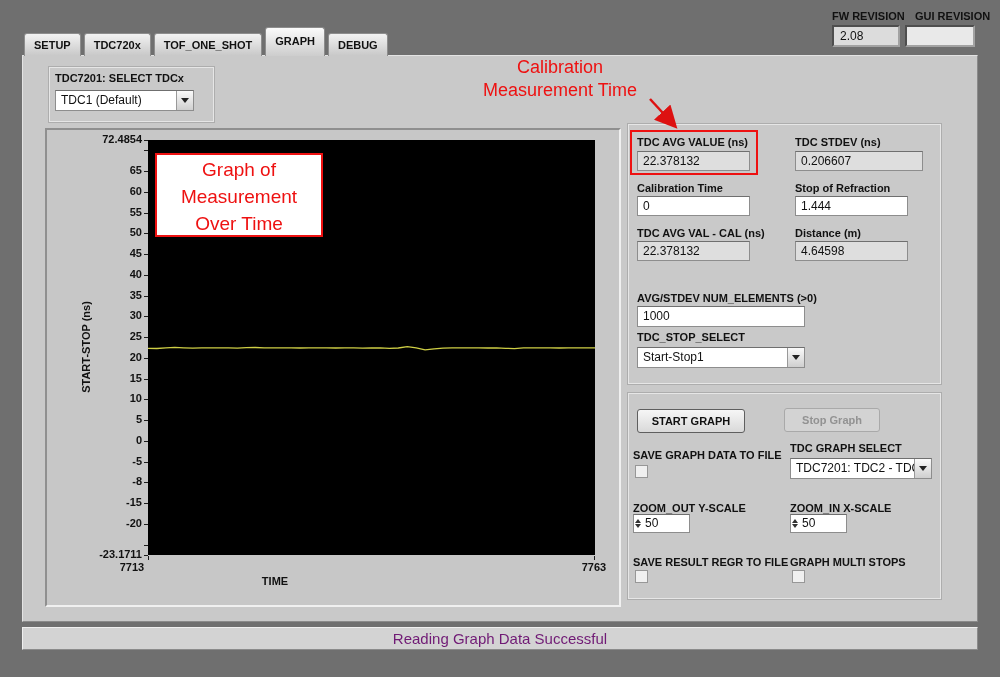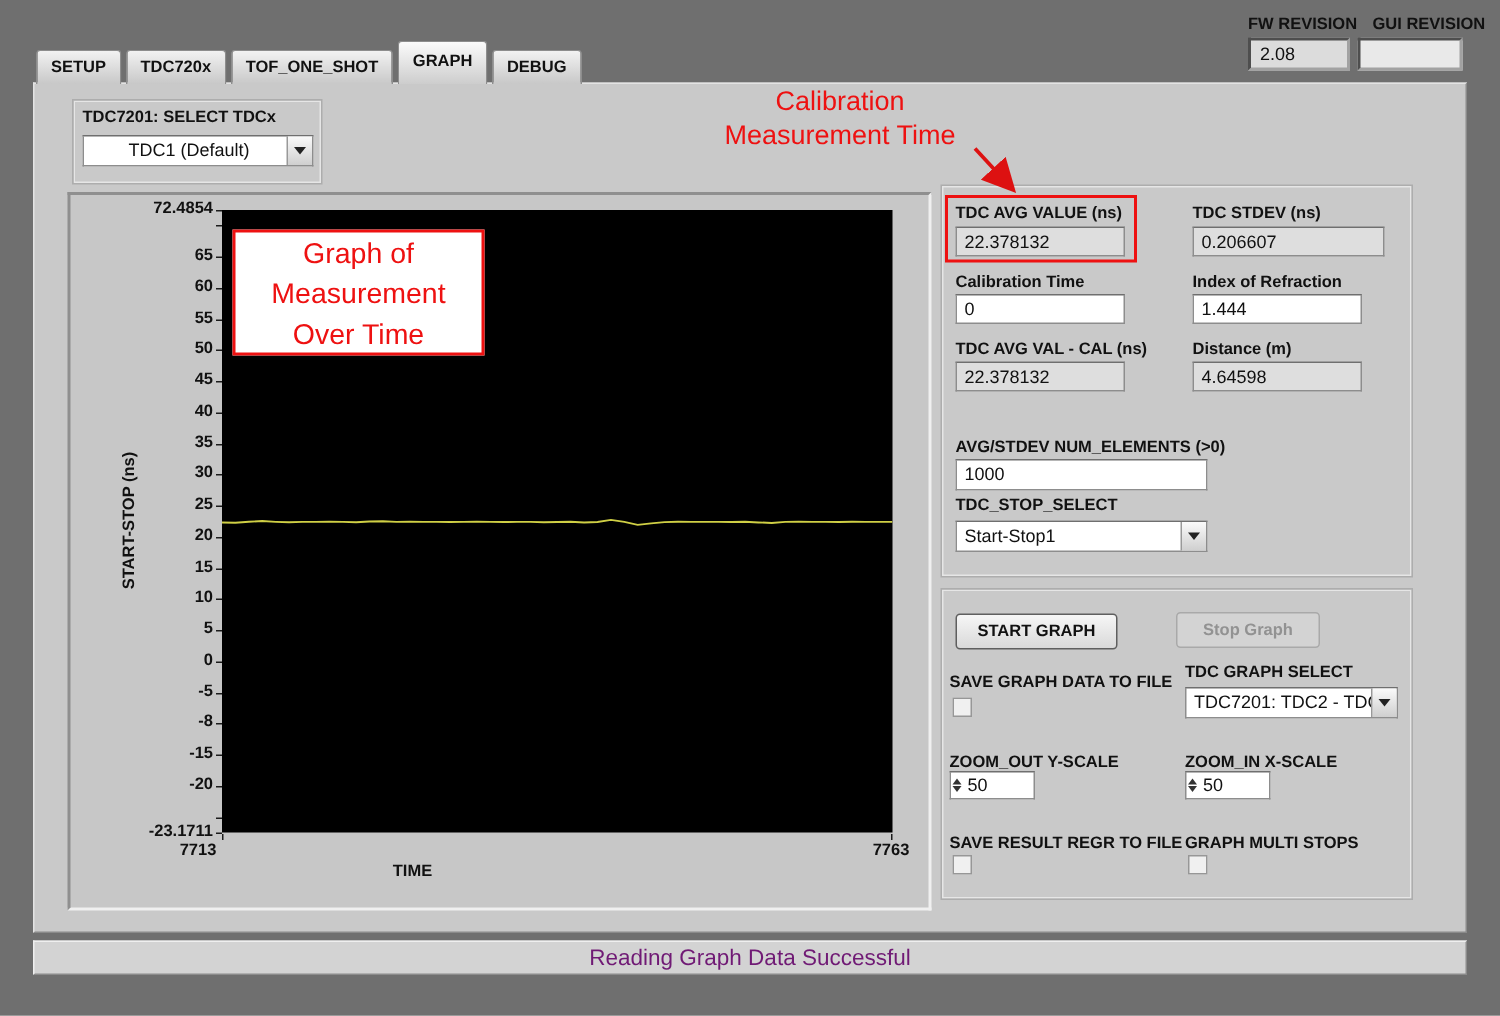--- a/index.html
+++ b/index.html
@@ -76,21 +76,21 @@
 <div id="tab-strip" class="abs">
     <div class="tab">SETUP</div>
     <div class="tab">TDC720x</div>
     <div class="tab">TOF_ONE_SHOT</div>
     <div class="tab active">GRAPH</div>
     <div class="tab">DEBUG</div>
   </div>
 
 <div class="groupbox" style="left:48px; top:66px; width:167px; height:57px;"></div>
 <div class="panel-lbl" style="left:55px; top:72px;">TDC7201: SELECT TDCx</div>
-<div class="dropdown" style="left:55px; top:90px; width:154px;text-align:center;">
+<div class="dropdown" style="left:55px; top:90px; width:139px;">
   <span class="dd-value">TDC1 (Default)</span>
   <span class="dd-btn">
       <span class="dd-arrow"></span>
     </span>
 </div>
 
 <div class="red-text" style="left:430px; top:57px; width:260px;">Calibration</div>
 <div class="red-text" style="left:430px; top:80px; width:260px;">Measurement Time</div>
 <svg id="arrow-overlay" class="abs">
   <defs>
@@ -164,21 +164,21 @@
 <div id="x-axis-title">TIME</div>
 
 <div class="groupbox" style="left:627px; top:123px; width:315px; height:262px;"></div>
 <div class="panel-lbl" style="left:637px; top:136px;">TDC AVG VALUE (ns)</div>
 <div class="panel-lbl" style="left:795px; top:136px;">TDC STDEV (ns)</div>
 <div class="field ro" style="left:637px; top:151px; width:113px;">22.378132</div>
 <div class="field ro" style="left:795px; top:151px; width:128px;">0.206607</div>
 <div id="avg-highlight" class="abs"></div>
 
 <div class="panel-lbl" style="left:637px; top:182px;">Calibration Time</div>
-<div class="panel-lbl" style="left:795px; top:182px;">Index of Refraction</div>
+<div class="panel-lbl" style="left:795px; top:182px;">Stop of Refraction</div>
 <div class="field ed" style="left:637px; top:196px; width:113px;">0</div>
 <div class="field ed" style="left:795px; top:196px; width:113px;">1.444</div>
 
 <div class="panel-lbl" style="left:637px; top:227px;">TDC AVG VAL - CAL (ns)</div>
 <div class="panel-lbl" style="left:795px; top:227px;">Distance (m)</div>
 <div class="field ro" style="left:637px; top:241px; width:113px;">22.378132</div>
 <div class="field ro" style="left:795px; top:241px; width:113px;">4.64598</div>
 
 <div class="panel-lbl" style="left:637px; top:292px;">AVG/STDEV NUM_ELEMENTS (&gt;0)</div>
 <div class="field ed" style="left:637px; top:306px; width:168px; height:21px;">1000</div>

